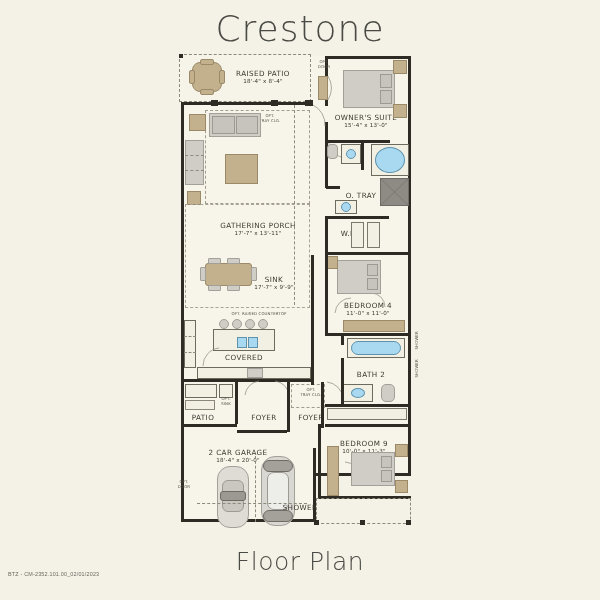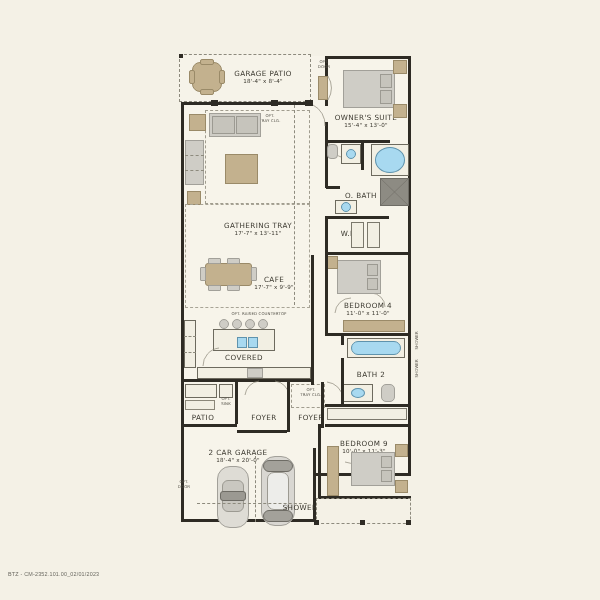--- a/index.html
+++ b/index.html
@@ -69,26 +69,27 @@
   .circle{border-radius:50%;}
   .oval{border-radius:50%;}
 
   svg.ov{position:absolute;left:0;top:0;overflow:visible;}
 </style>
 </head>
 <body>
 
 <div id="page">
 
+  <div class="title">Crestone</div>
 
   <div id="plan">
 
     <div class="dash" style="left:4px;top:6px;width:132px;height:48px;background:#f6f3e9;"></div>
     <div class="lbl" style="left:40px;top:22px;width:96px;">
-      <div class="nm">GARAGE PATIO</div>
+      <div class="nm">RAISED PATIO</div>
       <div class="dim">18'-4" x 8'-4"</div>
     </div>
 
     <div class="fg" style="left:17px;top:14px;width:30px;height:30px;border-radius:8px;"></div>
     <div class="fg" style="left:14px;top:22px;width:6px;height:14px;border-radius:2px;"></div>
     <div class="fg" style="left:44px;top:22px;width:6px;height:14px;border-radius:2px;"></div>
     <div class="fg" style="left:25px;top:11px;width:14px;height:6px;border-radius:2px;"></div>
     <div class="fg" style="left:25px;top:41px;width:14px;height:6px;border-radius:2px;"></div>
     <div class="w" style="left:4px;top:6px;width:4px;height:4px;"></div>
 
@@ -130,33 +131,33 @@
 
     <div class="fg" style="left:14px;top:66px;width:17px;height:17px;"></div>
 
     <div class="fgray" style="left:10px;top:92px;width:19px;height:45px;"></div>
     <div class="dash-b" style="left:10px;top:107px;width:19px;"></div>
     <div class="dash-b" style="left:10px;top:122px;width:19px;"></div>
 
     <div class="fg" style="left:12px;top:143px;width:14px;height:14px;"></div>
     <div class="fg" style="left:50px;top:106px;width:33px;height:30px;"></div>
     <div class="lbl" style="left:38px;top:174px;width:90px;">
-      <div class="nm">GATHERING TRAY</div>
+      <div class="nm">GATHERING PORCH</div>
       <div class="dim">17'-7" x 13'-11"</div>
     </div>
 
     <div class="fg" style="left:30px;top:215px;width:47px;height:23px;border-radius:3px;"></div>
     <div class="fgray" style="left:25px;top:219px;width:6px;height:14px;border-radius:1px;"></div>
     <div class="fgray" style="left:76px;top:219px;width:6px;height:14px;border-radius:1px;"></div>
     <div class="fgray" style="left:33px;top:210px;width:13px;height:6px;border-radius:1px;"></div>
     <div class="fgray" style="left:52px;top:210px;width:13px;height:6px;border-radius:1px;"></div>
     <div class="fgray" style="left:33px;top:237px;width:13px;height:6px;border-radius:1px;"></div>
     <div class="fgray" style="left:52px;top:237px;width:13px;height:6px;border-radius:1px;"></div>
     <div class="lbl" style="left:70px;top:228px;width:58px;">
-      <div class="nm">CAFE</div>
+      <div class="nm">SINK</div>
       <div class="dim">17'-7" x 9'-9"</div>
     </div>
     <div class="dash" style="left:10px;top:156px;width:125px;height:104px;border-color:#a8a496;"></div>
 
     <div class="opt" style="left:32px;top:264px;width:104px;">
       <span>OPT. RAISED COUNTERTOP</span>
     </div>
 
     <div class="fgray circle" style="left:44px;top:271px;width:10px;height:10px;"></div>
     <div class="fgray circle" style="left:57px;top:271px;width:10px;height:10px;"></div>
@@ -206,21 +207,21 @@
       <path d="M152,334 A18,18 0 0,1 168,350" fill="none" stroke="#8b8779" stroke-width="0.7"></path>
       <path d="M185,428 A16,16 0 0,0 170,414" fill="none" stroke="#8b8779" stroke-width="0.7"></path>
       <path d="M44,300 A18,18 0 0,0 28,318" fill="none" stroke="#8b8779" stroke-width="0.7"></path>
       <path d="M160,265 A16,16 0 0,1 176,250" fill="none" stroke="#8b8779" stroke-width="0.7"></path>
       <path d="M196,245 A14,14 0 0,1 210,259" fill="none" stroke="#8b8779" stroke-width="0.7"></path>
     </svg>
 
     <div class="w" style="left:153px;top:92px;width:62px;height:2.5px;"></div>
     <div class="w" style="left:150px;top:92px;width:2.5px;height:48px;"></div>
     <div class="lbl" style="left:160px;top:144px;width:52px;">
-      <div class="nm">O. BATH</div>
+      <div class="nm">O. TRAY</div>
     </div>
 
     <div class="fill2" style="left:196px;top:96px;width:38px;height:32px;border:1px solid #6d6a5e;box-sizing:border-box;"></div>
     <div class="blue oval" style="left:200px;top:99px;width:30px;height:26px;"></div>
 
     <div class="dkgray" style="left:205px;top:130px;width:29px;height:28px;"></div>
     <svg class="ov" width="260" height="478">
       <line x1="205" y1="130" x2="234" y2="158" stroke="#6e6c65" stroke-width="0.6"></line>
       <line x1="234" y1="130" x2="205" y2="158" stroke="#6e6c65" stroke-width="0.6"></line>
     </svg>
@@ -348,15 +349,16 @@
     <div class="w" style="left:185px;top:472px;width:5px;height:5px;"></div>
     <div class="w" style="left:231px;top:472px;width:5px;height:5px;"></div>
 
     <div class="w" style="left:136px;top:207px;width:3px;height:96px;"></div>
     <div class="w" style="left:136px;top:303px;width:3px;height:34px;"></div>
 
     <div class="dash-l" style="left:119px;top:57px;height:200px;"></div>
 
   </div>
 
+  <div class="footer-title">Floor Plan</div>
   <div class="code">BTZ - CM-2352.101.00_02/01/2023</div>
 
 </div>
 
 </body></html>

